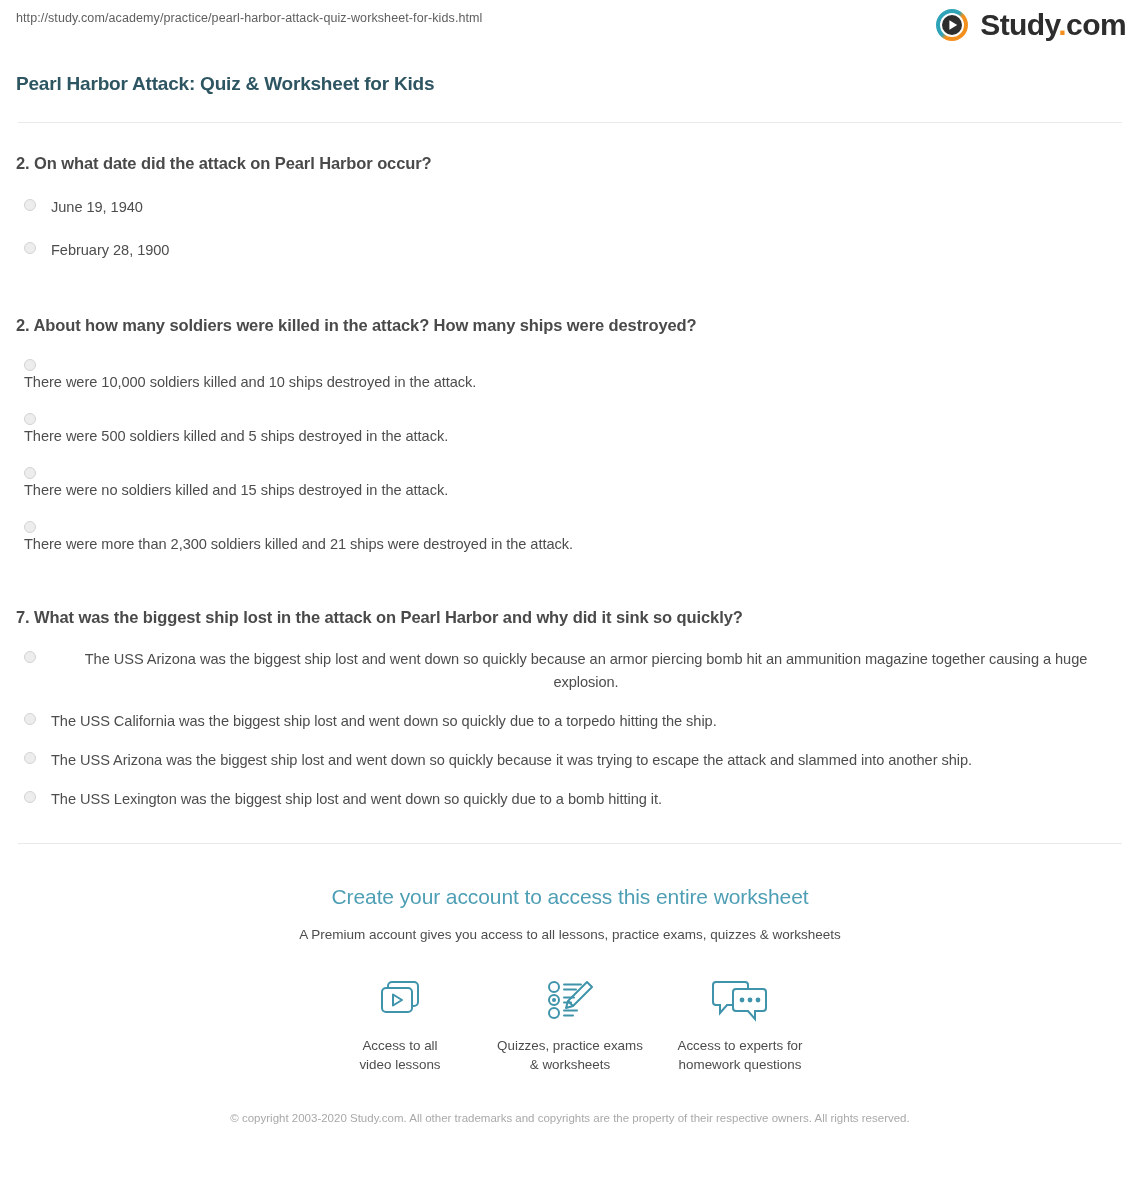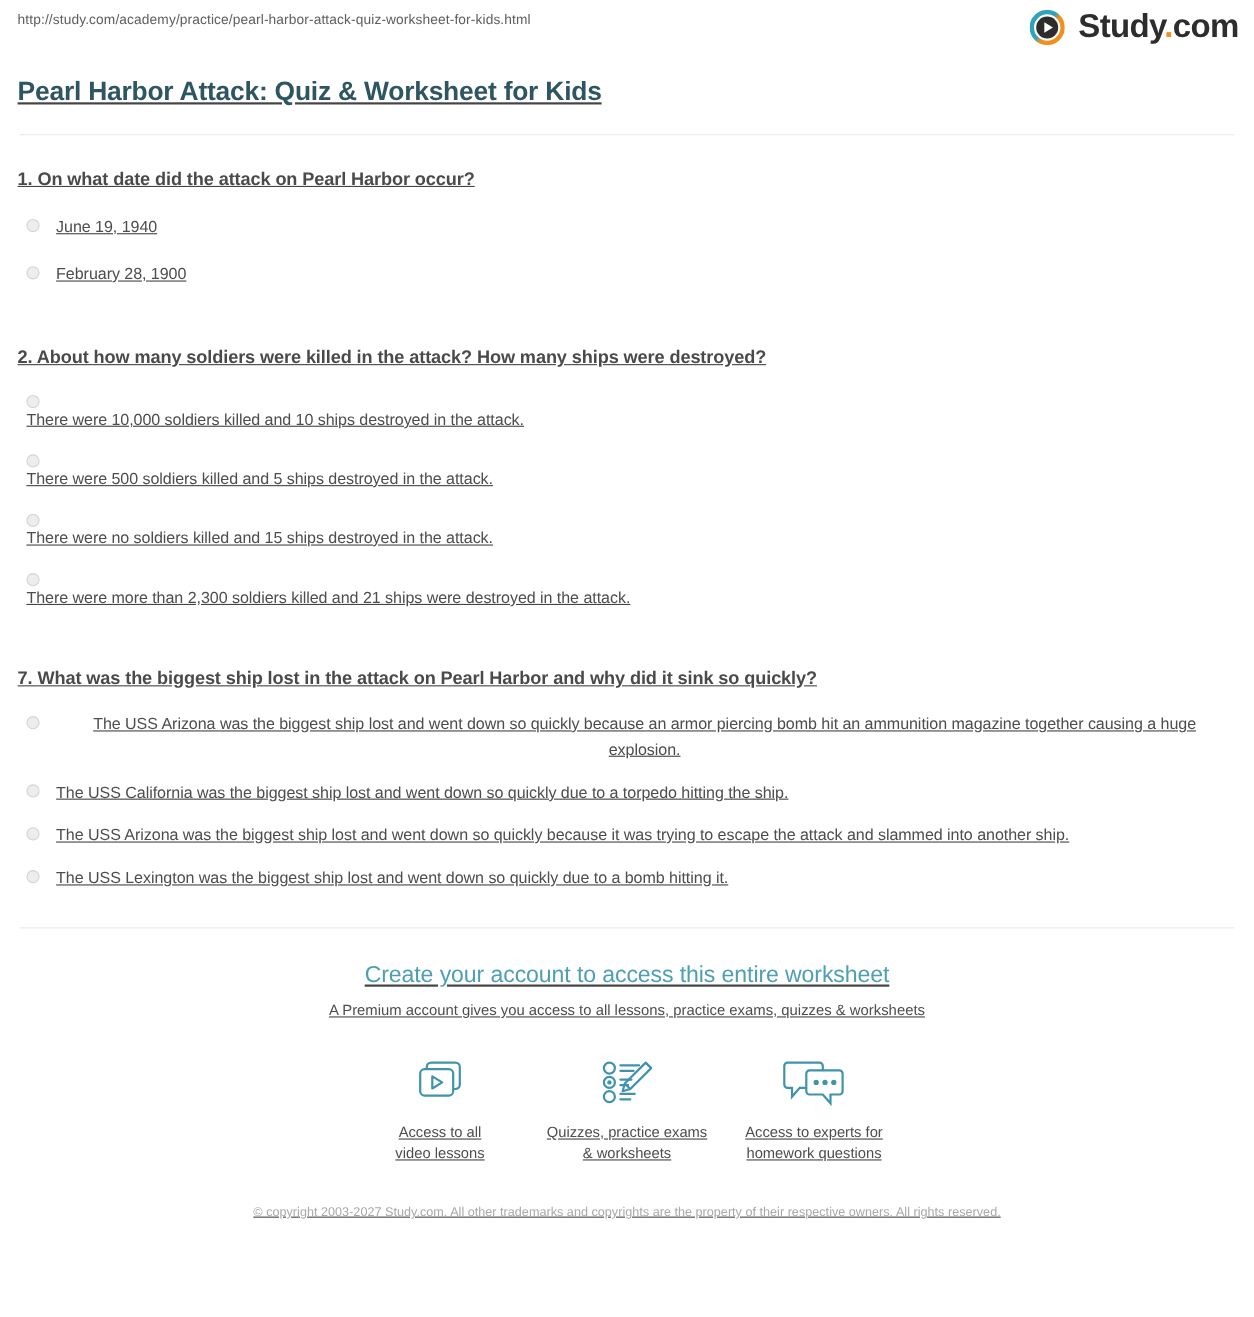--- a/index.html
+++ b/index.html
@@ -12,21 +12,20 @@
     width: 1140px;
     min-height: 1197px;
     font-family: "Liberation Sans", sans-serif;
     color: #444444;
     -webkit-font-smoothing: antialiased;
   }
   .page {
     width: 1140px;
     position: relative;
     box-sizing: border-box;
-    text-decoration: underline;
   }
 
   
   .header {
     height: 58px;
     position: relative;
     padding: 0 14px;
     box-sizing: border-box;
   }
   .url {
@@ -61,21 +60,21 @@
   }
   .logo-word .dot { color: #f3901d; }
   .logo-word .com { color: #2d2d2d; }
 
   
   .title-wrap {
     padding: 0 16px;
   }
   h1.page-title {
     margin: 8px 0 0 0;
-    font-size: 24px;
+    font-size: 19px;
     line-height: 36px;
     font-weight: bold;
     color: #2e5562;
     letter-spacing: -0.2px;
   }
   .rule {
     height: 1px;
     background: #e7eaeb;
     margin: 20px 2px 0 2px;
   }
@@ -133,21 +132,21 @@
   }
   .cta {
     text-align: center;
     padding-top: 24px;
   }
   .cta-title {
     font-size: 21px;
     line-height: 26px;
     color: #4e9fb5;
     font-weight: normal;
-    margin: 6px;
+    margin: 16px;
     letter-spacing: -0.1px;
   }
   .cta-sub {
     margin-top: 10px;
     font-size: 13.5px;
     line-height: 18px;
     color: #4d4d4d;
   }
   .features {
     display: flex;
@@ -211,21 +210,21 @@
   </div>
 
   <div class="title-wrap">
     <h1 class="page-title">Pearl Harbor Attack: Quiz &amp; Worksheet for Kids</h1>
     <div class="rule"></div>
   </div>
 
   <div class="quiz">
 
     <div class="question q1">
-      <div class="q-text">1. On what date did the attack on Pearl Harbor occur?</div>
+      <div class="q-text">2. On what date did the attack on Pearl Harbor occur?</div>
       <div class="answers">
         <div class="answer">
           <span class="radio"></span>
           <span class="answer-text">June 19, 1940</span>
         </div>
         <div class="answer">
           <span class="radio"></span>
           <span class="answer-text">February 28, 1900</span>
         </div>
       </div>
@@ -327,16 +326,16 @@
             <circle cx="39" cy="24" r="2.4" fill="#3f93aa" stroke="none"></circle>
             <circle cx="47" cy="24" r="2.4" fill="#3f93aa" stroke="none"></circle>
           </svg>
         </div>
         <div class="feature-label">Access to experts for
 homework questions</div>
       </div>
 
     </div>
 
-    <div class="copyright">© copyright 2003-2027 Study.com. All other trademarks and copyrights are the property of their respective owners. All rights reserved.</div>
+    <div class="copyright">© copyright 2003-2020 Study.com. All other trademarks and copyrights are the property of their respective owners. All rights reserved.</div>
   </div>
 
 </div>
 
 </body></html>

